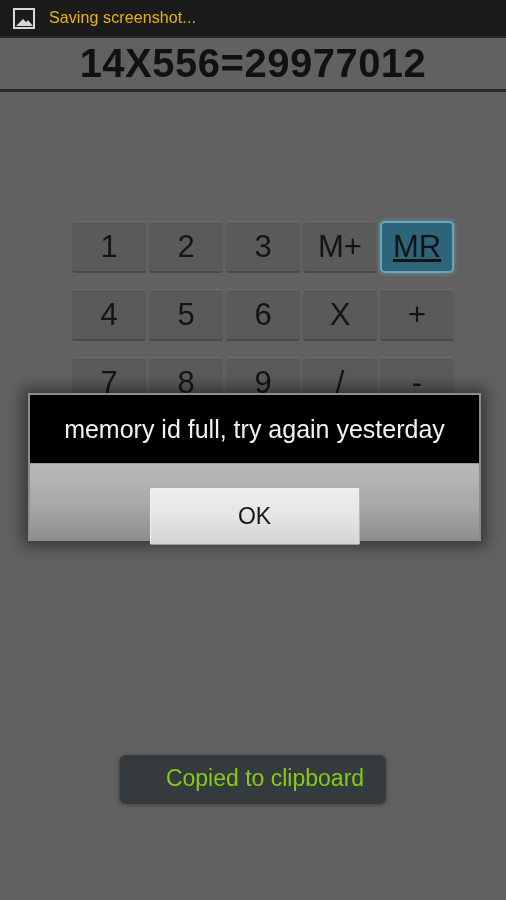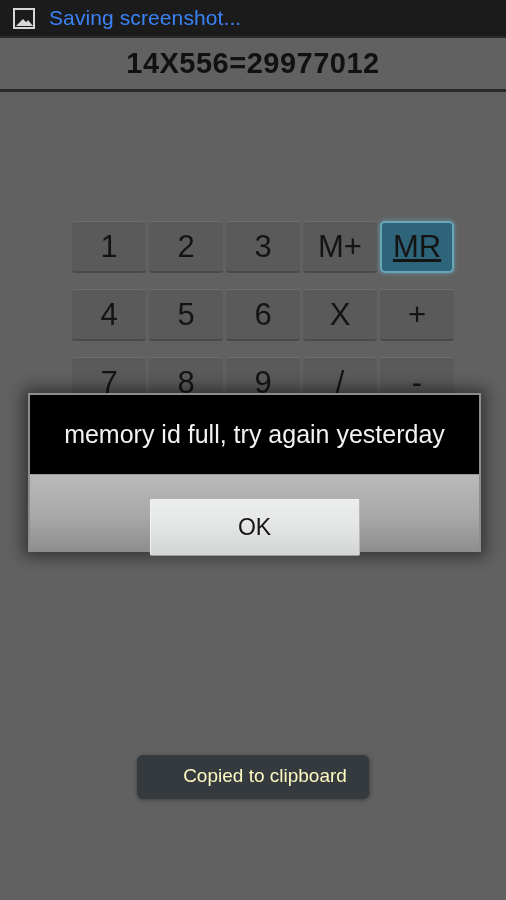--- a/index.html
+++ b/index.html
@@ -56,22 +56,22 @@
     content: "";
     position: absolute;
     right: 0px;
     bottom: 1px;
     width: 0; height: 0;
     border-left: 5px solid transparent;
     border-right: 5px solid transparent;
     border-bottom: 6px solid #d8d8d8;
   }
   .status-text {
-    color: #3b82f6;
-    font-size: 21px;
+    color: #eab308;
+    font-size: 16px;
     margin-left: 14px;
     letter-spacing: 0.1px;
     white-space: nowrap;
   }
 
   
   .display {
     position: absolute;
     left: 0; top: 36px;
     width: 506px; height: 56px;
@@ -79,21 +79,21 @@
     border-top: 2px solid #2a2a2a;
     border-bottom: 3px solid #2a2a2a;
     box-sizing: border-box;
     display: flex;
     align-items: center;
     justify-content: center;
     z-index: 20;
   }
   .display-value {
     color: #111;
-    font-size: 29px;
+    font-size: 40px;
     font-weight: bold;
     letter-spacing: 0.5px;
     white-space: nowrap;
   }
 
   
   .keypad {
     position: absolute;
     left: 72px;
     top: 221px;
@@ -141,21 +141,21 @@
     top: 393px;
     width: 453px;
     z-index: 40;
     border: 2px solid #8d8d8d;
     box-sizing: border-box;
     box-shadow: 0 0 14px 5px rgba(0,0,0,0.45);
     background: #000;
   }
   .dialog-body {
     background: rgba(0,0,0,0.88);
-    height: 79px;
+    height: 68px;
     display: flex;
     align-items: center;
     justify-content: center;
     box-sizing: border-box;
     padding: 8px 6px;
   }
   .dialog-message {
     color: #f2f2f2;
     font-size: 25px;
     white-space: nowrap;
@@ -194,22 +194,22 @@
     left: 50%;
     transform: translateX(-50%);
     top: 755px;
     background: #343a3d;
     border-radius: 6px;
     padding: 10px 22px 12px 22px;
     z-index: 50;
     box-shadow: 0 1px 4px rgba(0,0,0,0.35);
   }
   .toast-text {
-    color: #fef9c3;
-    font-size: 19px;
+    color: #84cc16;
+    font-size: 23px;
     white-space: nowrap;
     margin-left: 24px;
   }
 </style>
 </head>
 <body>
 
 <div class="phone">
 
   <div class="statusbar">

